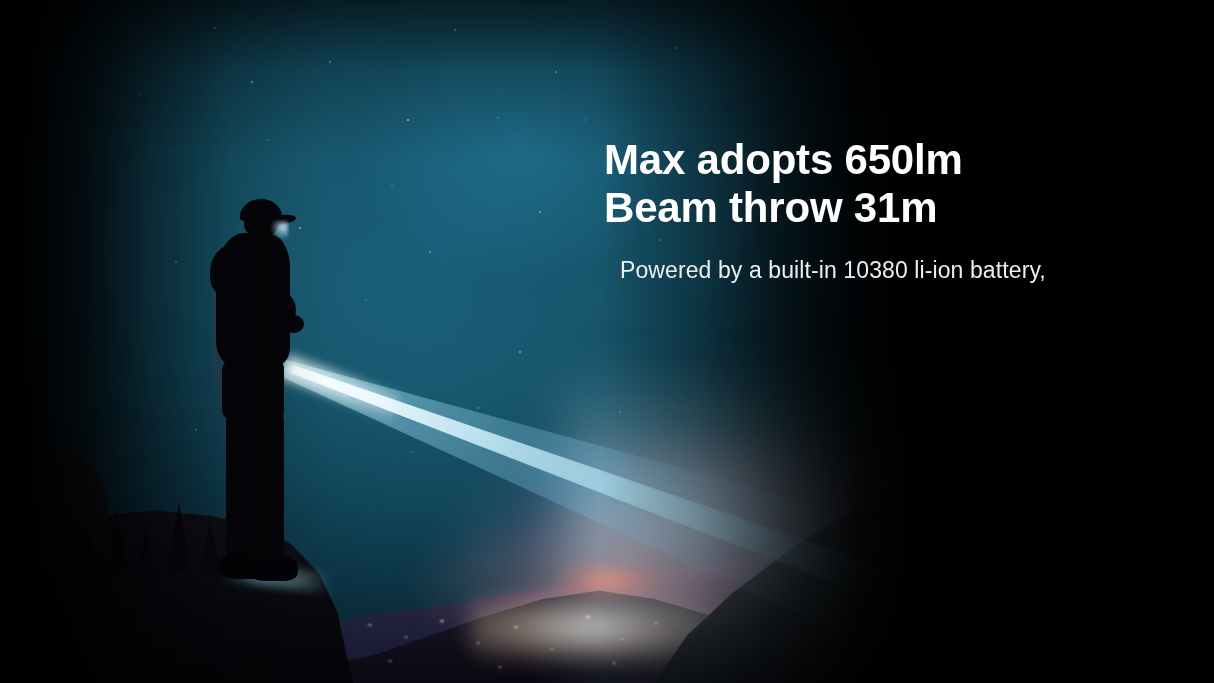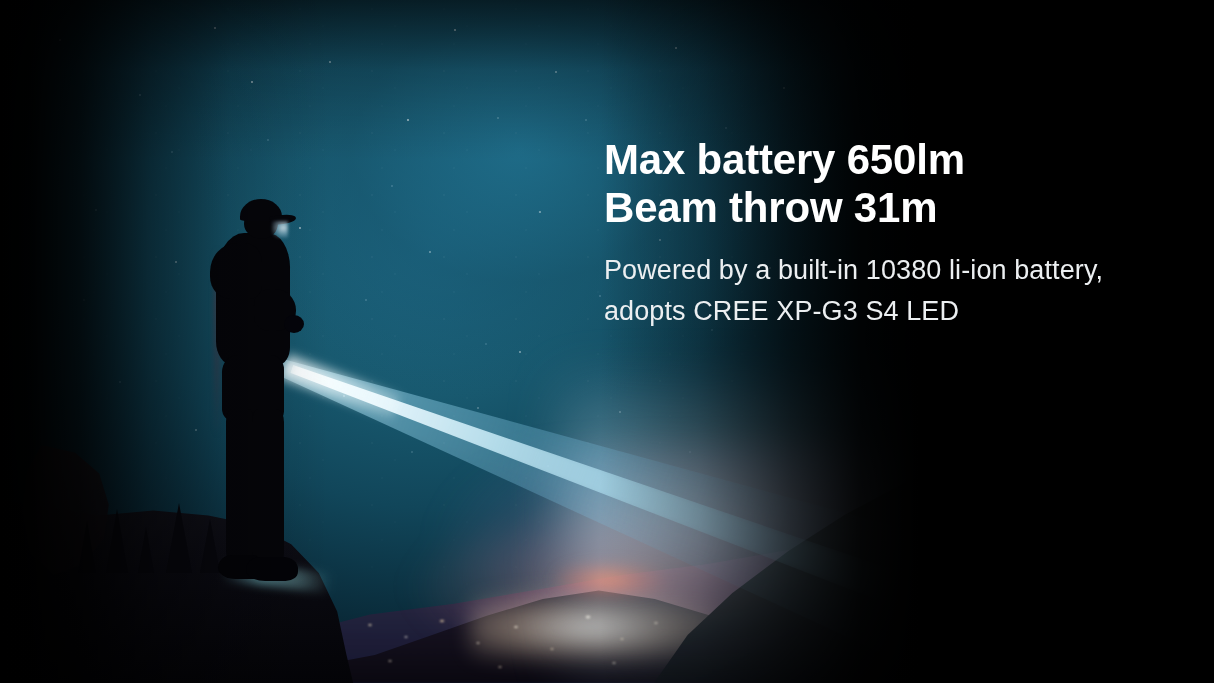--- a/index.html
+++ b/index.html
@@ -426,22 +426,22 @@
   .headline {
     margin: 0;
     font-size: 42px;
     font-weight: 700;
     line-height: 48px;
     color: #ffffff;
     letter-spacing: -0.2px;
     white-space: nowrap;
   }
   .subcopy {
-    margin: 18px 0 0 0;
-    font-size: 27px;
+    margin: 18px 0 0 16px;
+    font-size: 23px;
     font-weight: 300;
     line-height: 41px;
     color: #eceff1;
     letter-spacing: 0.1px;
     max-width: 545px;
   }
   .sub-line { display: block; white-space: nowrap; }
 </style>
 </head>
 <body>
@@ -501,22 +501,21 @@
       <div class="p-face-light"></div>
     </div>
 
     <div class="vig-top"></div>
     <div class="vig-left"></div>
     <div class="vig-right"></div>
   </div>
 
   <div class="copy">
     <h1 class="headline">
-      <span class="sub-line">Max battery 650lm</span>
+      <span class="sub-line">Max adopts 650lm</span>
       <span class="sub-line">Beam throw 31m</span>
     </h1>
     <p class="subcopy">
       <span class="sub-line">Powered by a built-in 10380 li-ion battery,</span>
-      <span class="sub-line">adopts CREE XP-G3 S4 LED</span>
     </p>
   </div>
 
 </div>
 
 </body></html>

